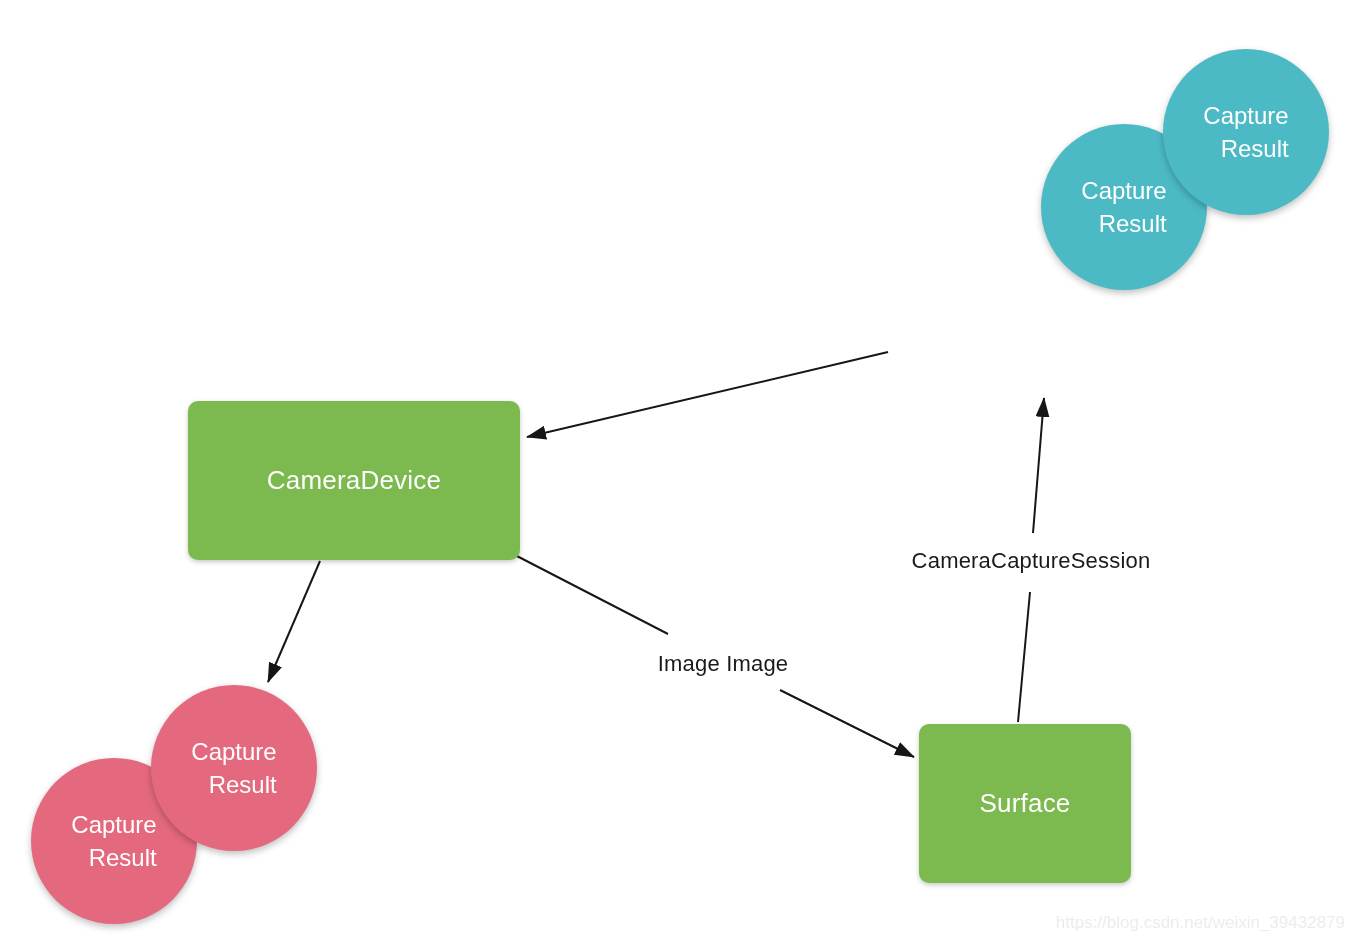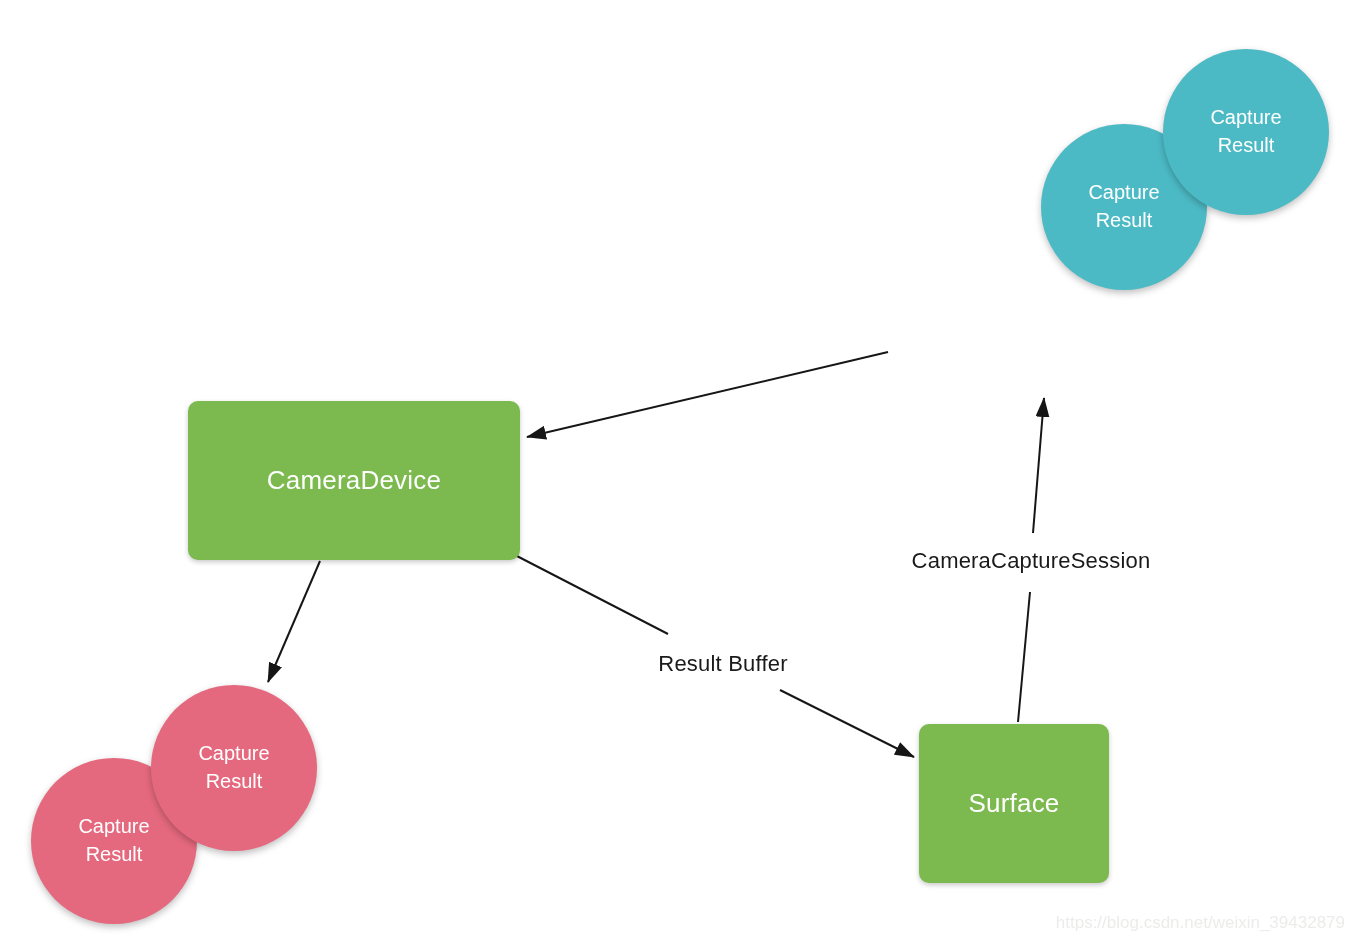--- a/index.html
+++ b/index.html
@@ -12,22 +12,22 @@
   .arrowhead-shape{fill:var(--arrow-black,#161616);}
   .node{
     position:absolute;z-index:2;border-radius:10px;
     background:var(--node-green,#7cb94e);color:var(--node-text,#ffffff);
     display:flex;align-items:center;justify-content:center;
     font-size:26px;letter-spacing:.2px;
     box-shadow:0 2px 5px rgba(0,0,0,.22);
   }
   .circle{
     position:absolute;z-index:3;width:166px;height:166px;border-radius:50%;
-    display:flex;align-items:center;justify-content:center;text-align:center;
-    color:var(--node-text,#ffffff);font-size:20px;line-height:1.38;
+    display:flex;align-items:center;justify-content:center;text-align:right;
+    color:var(--node-text,#ffffff);font-size:24px;line-height:1.38;
     white-space:pre-line;box-shadow:0 3px 7px rgba(0,0,0,.25);
   }
   .teal{background:var(--circle-teal,#4cbac5);}
   .pink{background:var(--circle-pink,#e5697e);}
   .edge-label{
     position:absolute;z-index:2;font-size:22px;color:var(--label-text,#1a1a1a);
     text-align:center;letter-spacing:.2px;
   }
   .watermark{
     position:absolute;z-index:2;right:7px;top:913px;
@@ -51,35 +51,35 @@
     <line class="edge" x1="780" y1="690" x2="914" y2="757" marker-end="url(#ah)"></line>
     <line class="edge" x1="1018" y1="722" x2="1030" y2="592"></line>
     <line class="edge" x1="1033" y1="533" x2="1044" y2="398" marker-end="url(#ah)"></line>
   </svg>
 
 
   <div class="node" style="left:188px;top:401px;width:332px;height:159px;">
     <span>CameraDevice</span>
   </div>
 
-  <div class="node" style="left:919px;top:724px;width:190px;height:159px;align-items:center;">
+  <div class="node" style="left:919px;top:724px;width:212px;height:159px;align-items:center;">
     <span>Surface</span>
   </div>
 
   <div class="circle teal" style="left:1041px;top:124px;">Capture
 Result</div>
 
   <div class="circle teal" style="left:1163px;top:49px;">Capture
 Result</div>
 
   <div class="circle pink" style="left:31px;top:758px;">Capture
 Result</div>
 
   <div class="circle pink" style="left:151px;top:685px;">Capture
 Result</div>
 
   <div class="edge-label" style="left:876px;top:548px;width:310px;">CameraCaptureSession</div>
 
-  <div class="edge-label" style="left:623px;top:651px;width:200px;">Result Buffer</div>
+  <div class="edge-label" style="left:623px;top:651px;width:200px;">Image Image</div>
 
   <div class="watermark">https://blog.csdn.net/weixin_39432879</div>
 
 </div>
 
 </body></html>

